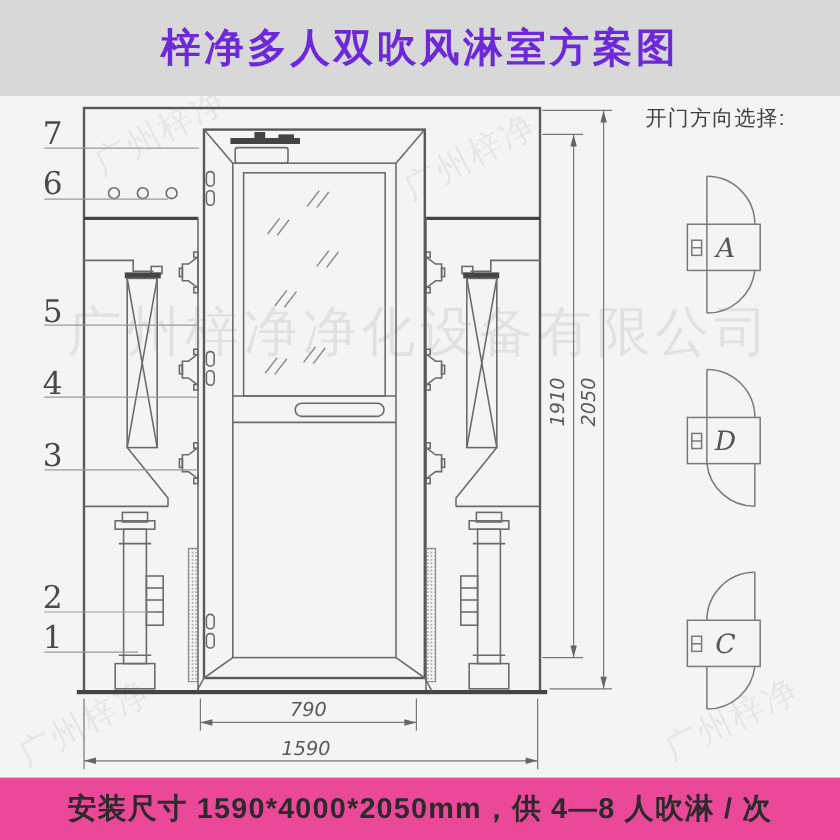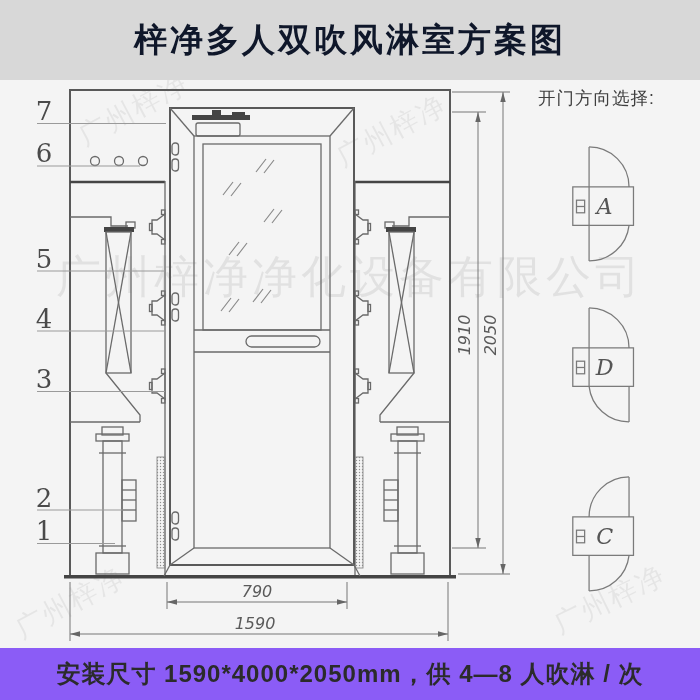--- a/index.html
+++ b/index.html
@@ -1,22 +1,22 @@
 <!DOCTYPE html>
 <html><head>
 <meta charset="utf-8">
 <style>
   html,body{margin:0;padding:0;background:#f4f4f4;}
   body{width:700px;height:700px;position:relative;overflow:hidden;
        font-family:"Liberation Sans","DejaVu Sans",sans-serif;}
   .header{position:absolute;left:0;top:0;width:700px;height:80px;background:#d8d8d8;
           display:flex;align-items:center;justify-content:center;}
-  .header h1{margin:0;font-size:33px;font-weight:700;color:#0f172a;letter-spacing:3px;}
+  .header h1{margin:0;font-size:33px;font-weight:700;color:#6d28d9;letter-spacing:3px;}
   .canvas{position:absolute;left:0;top:80px;width:700px;height:568px;background:#f4f4f4;}
-  .footer{position:absolute;left:0;top:648px;width:700px;height:52px;background:#8b5cf6;
+  .footer{position:absolute;left:0;top:648px;width:700px;height:52px;background:#ec4899;
           display:flex;align-items:center;justify-content:center;}
   .footer div{font-size:24px;font-weight:700;color:#2b2b2b;letter-spacing:1px;}
   svg{display:block;}
   .ln{stroke:#6a6a6a;stroke-width:1.3;fill:none;}
   .ln-th{stroke:#595959;stroke-width:2;fill:none;}
   .ln-dk{stroke:#454545;stroke-width:2.6;fill:none;}
   .fil-dk{fill:#444;stroke:none;}
   .dimln{stroke:#777;stroke-width:1;fill:none;}
   .dimarrow{fill:#666;stroke:none;}
   .dimtxt{font-family:"DejaVu Sans",sans-serif;font-style:italic;font-size:16px;fill:#5a5a5a;}

